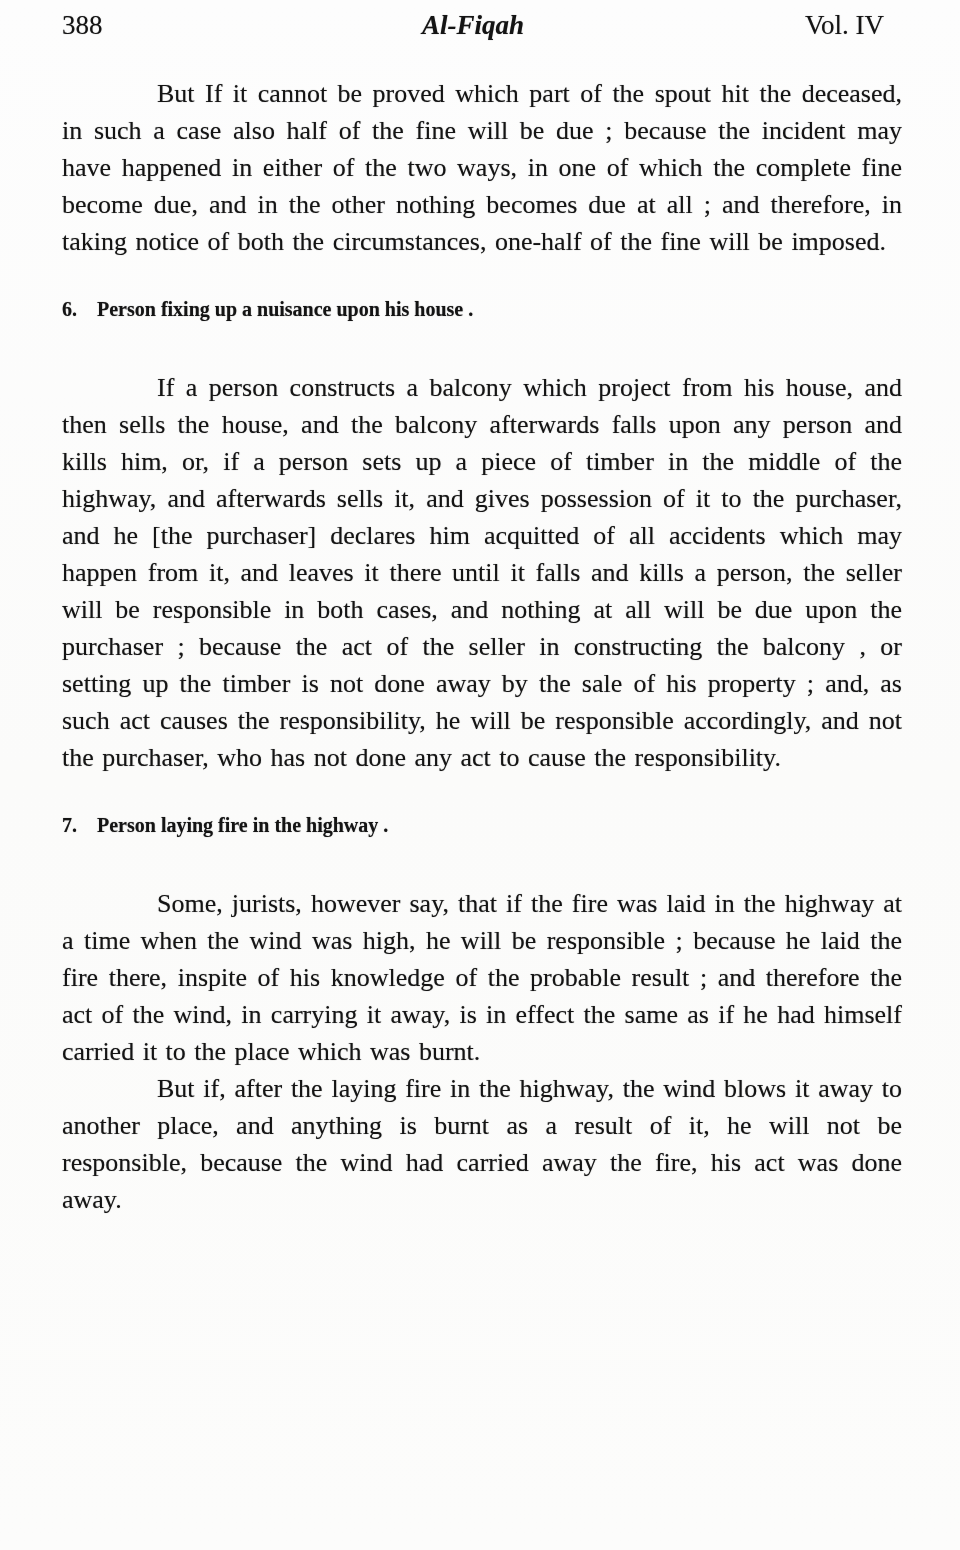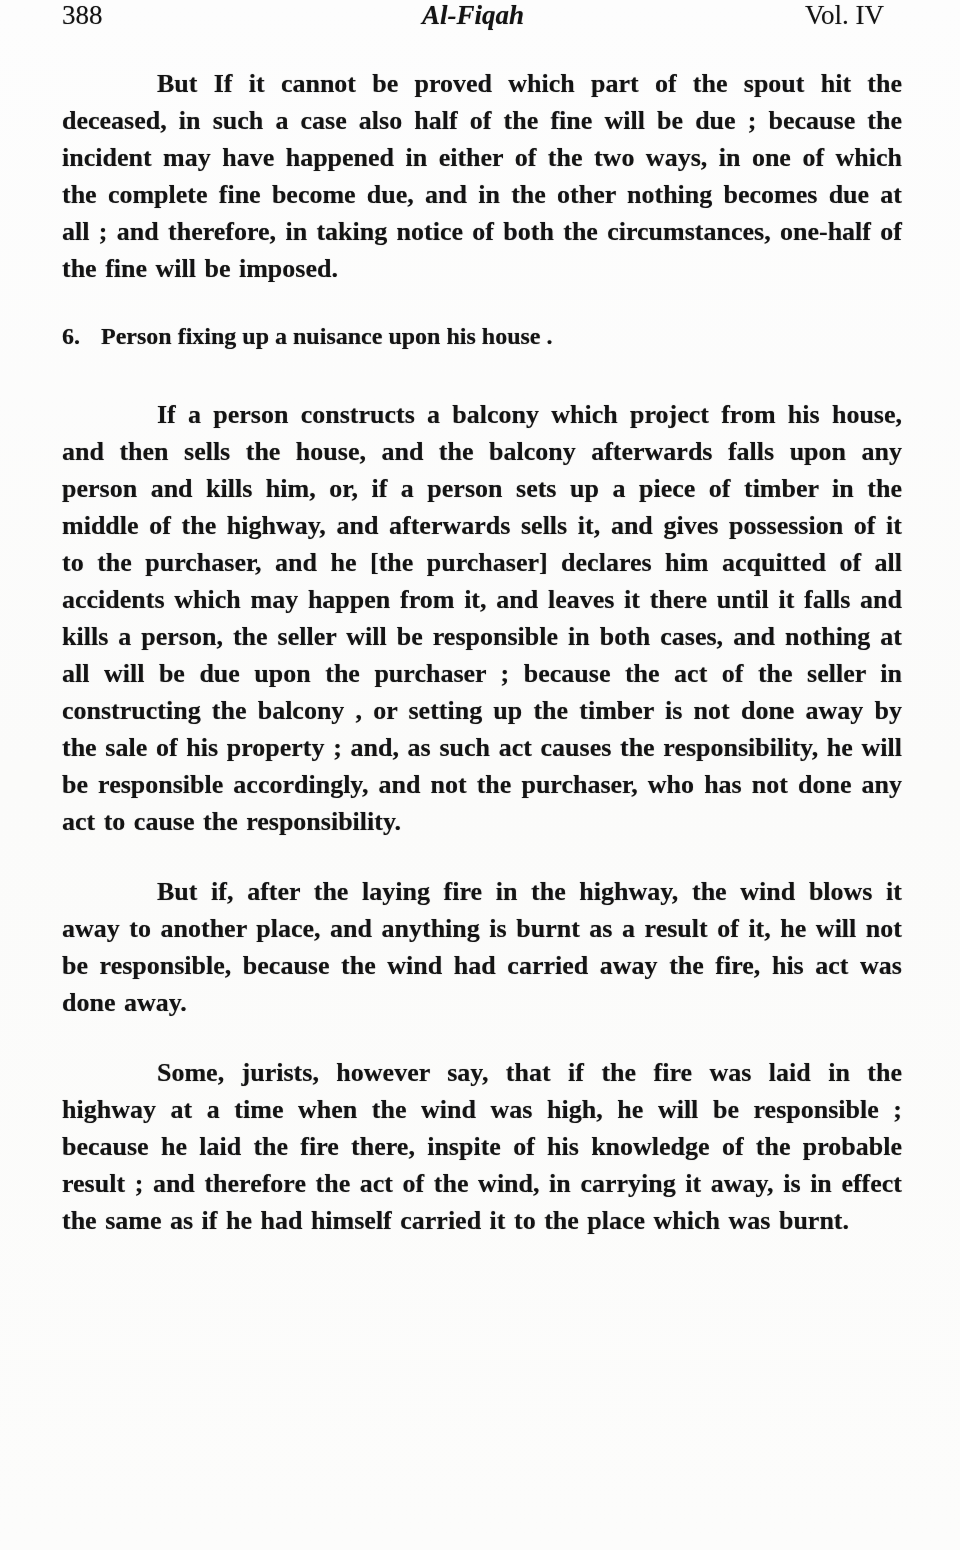--- a/index.html
+++ b/index.html
@@ -5,21 +5,21 @@
   html, body {
     margin: 0;
     padding: 0;
     background: #ffffff;
   }
   .page {
     position: relative;
     width: 960px;
     height: 1550px;
     box-sizing: border-box;
-    padding: 0 58px 0 62px;
+    padding: 10px 58px 0 62px;
     background: linear-gradient(180deg, #fdfdfd 0%, #fbfbfa 50%, #fcfcfb 100%);
     overflow: hidden;
     font-family: "Liberation Serif", "DejaVu Serif", serif;
     color: #141414;
   }
   .page-header {
     display: flex;
     align-items: baseline;
     font-size: 27px;
     margin-bottom: 34px;
@@ -29,24 +29,23 @@
   .page-header .mid   { flex: 0 0 auto; text-align: left; font-style: italic; font-weight: bold; }
   .page-header .right { flex: 1; text-align: right; padding-right: 18px; }
   .para {
     font-size: 26px;
     line-height: 37px;
     text-align: justify;
     text-indent: 95px;
     margin: 0 0 33px 0;
     text-shadow: 0 0 1px rgba(20,20,20,0.45);
     word-spacing: 2px;
-    font-weight: bold;
   }
   .section-heading {
-    font-size: 24px;
+    font-size: 20px;
     line-height: 32px;
     font-weight: bold;
     margin: 0 0 44px 0;
     text-shadow: 0 0 1px rgba(20,20,20,0.5);
   }
   .section-heading .heading-text {
     margin-left: 15px;
   }
   .para.last { margin-bottom: 0; }
 </style>
@@ -63,19 +62,23 @@
 
   <p class="para">But If it cannot be proved which part of the spout hit the deceased, in such a case also half of the fine will be due ; because the incident may have happened in either of the two ways, in one of which the complete fine become due, and in the other nothing becomes due at all ; and therefore, in taking notice of both the circumstances, one-half of the fine will be imposed.</p>
 
   <h2 class="section-heading">
     <span>6.</span>
     <span class="heading-text">Person fixing up a nuisance upon his house .</span>
   </h2>
 
   <p class="para">If a person constructs a balcony which project from his house, and then sells the house, and the balcony afterwards falls upon any person and kills him, or, if a person sets up a piece of timber in the middle of the highway, and afterwards sells it, and gives possession of it to the purchaser, and he [the purchaser] declares him acquitted of all accidents which may happen from it, and leaves it there until it falls and kills a person, the seller will be responsible in both cases, and nothing at all will be due upon the purchaser ; because the act of the seller in constructing the balcony , or setting up the timber is not done away by the sale of his property ; and, as such act causes the responsibility, he will be responsible accordingly, and not the purchaser, who has not done any act to cause the responsibility.</p>
 
+  <h2 class="section-heading">
+    <span>7.</span>
+    <span class="heading-text">Person laying fire in the highway .</span>
+  </h2>
 
 
+  <p class="para last">Some, jurists, however say, that if the fire was laid in the highway at a time when the wind was high, he will be responsible ; because he laid the fire there, inspite of his knowledge of the probable result ; and therefore the act of the wind, in carrying it away, is in effect the same as if he had himself carried it to the place which was burnt.</p>
+
   <p class="para">But if, after the laying fire in the highway, the wind blows it away to another place, and anything is burnt as a result of it, he will not be responsible, because the wind had carried away the fire, his act was done away.</p>
-
-  <p class="para last">Some, jurists, however say, that if the fire was laid in the highway at a time when the wind was high, he will be responsible ; because he laid the fire there, inspite of his knowledge of the probable result ; and therefore the act of the wind, in carrying it away, is in effect the same as if he had himself carried it to the place which was burnt.</p>
 
 </div>
 
 </body></html>

